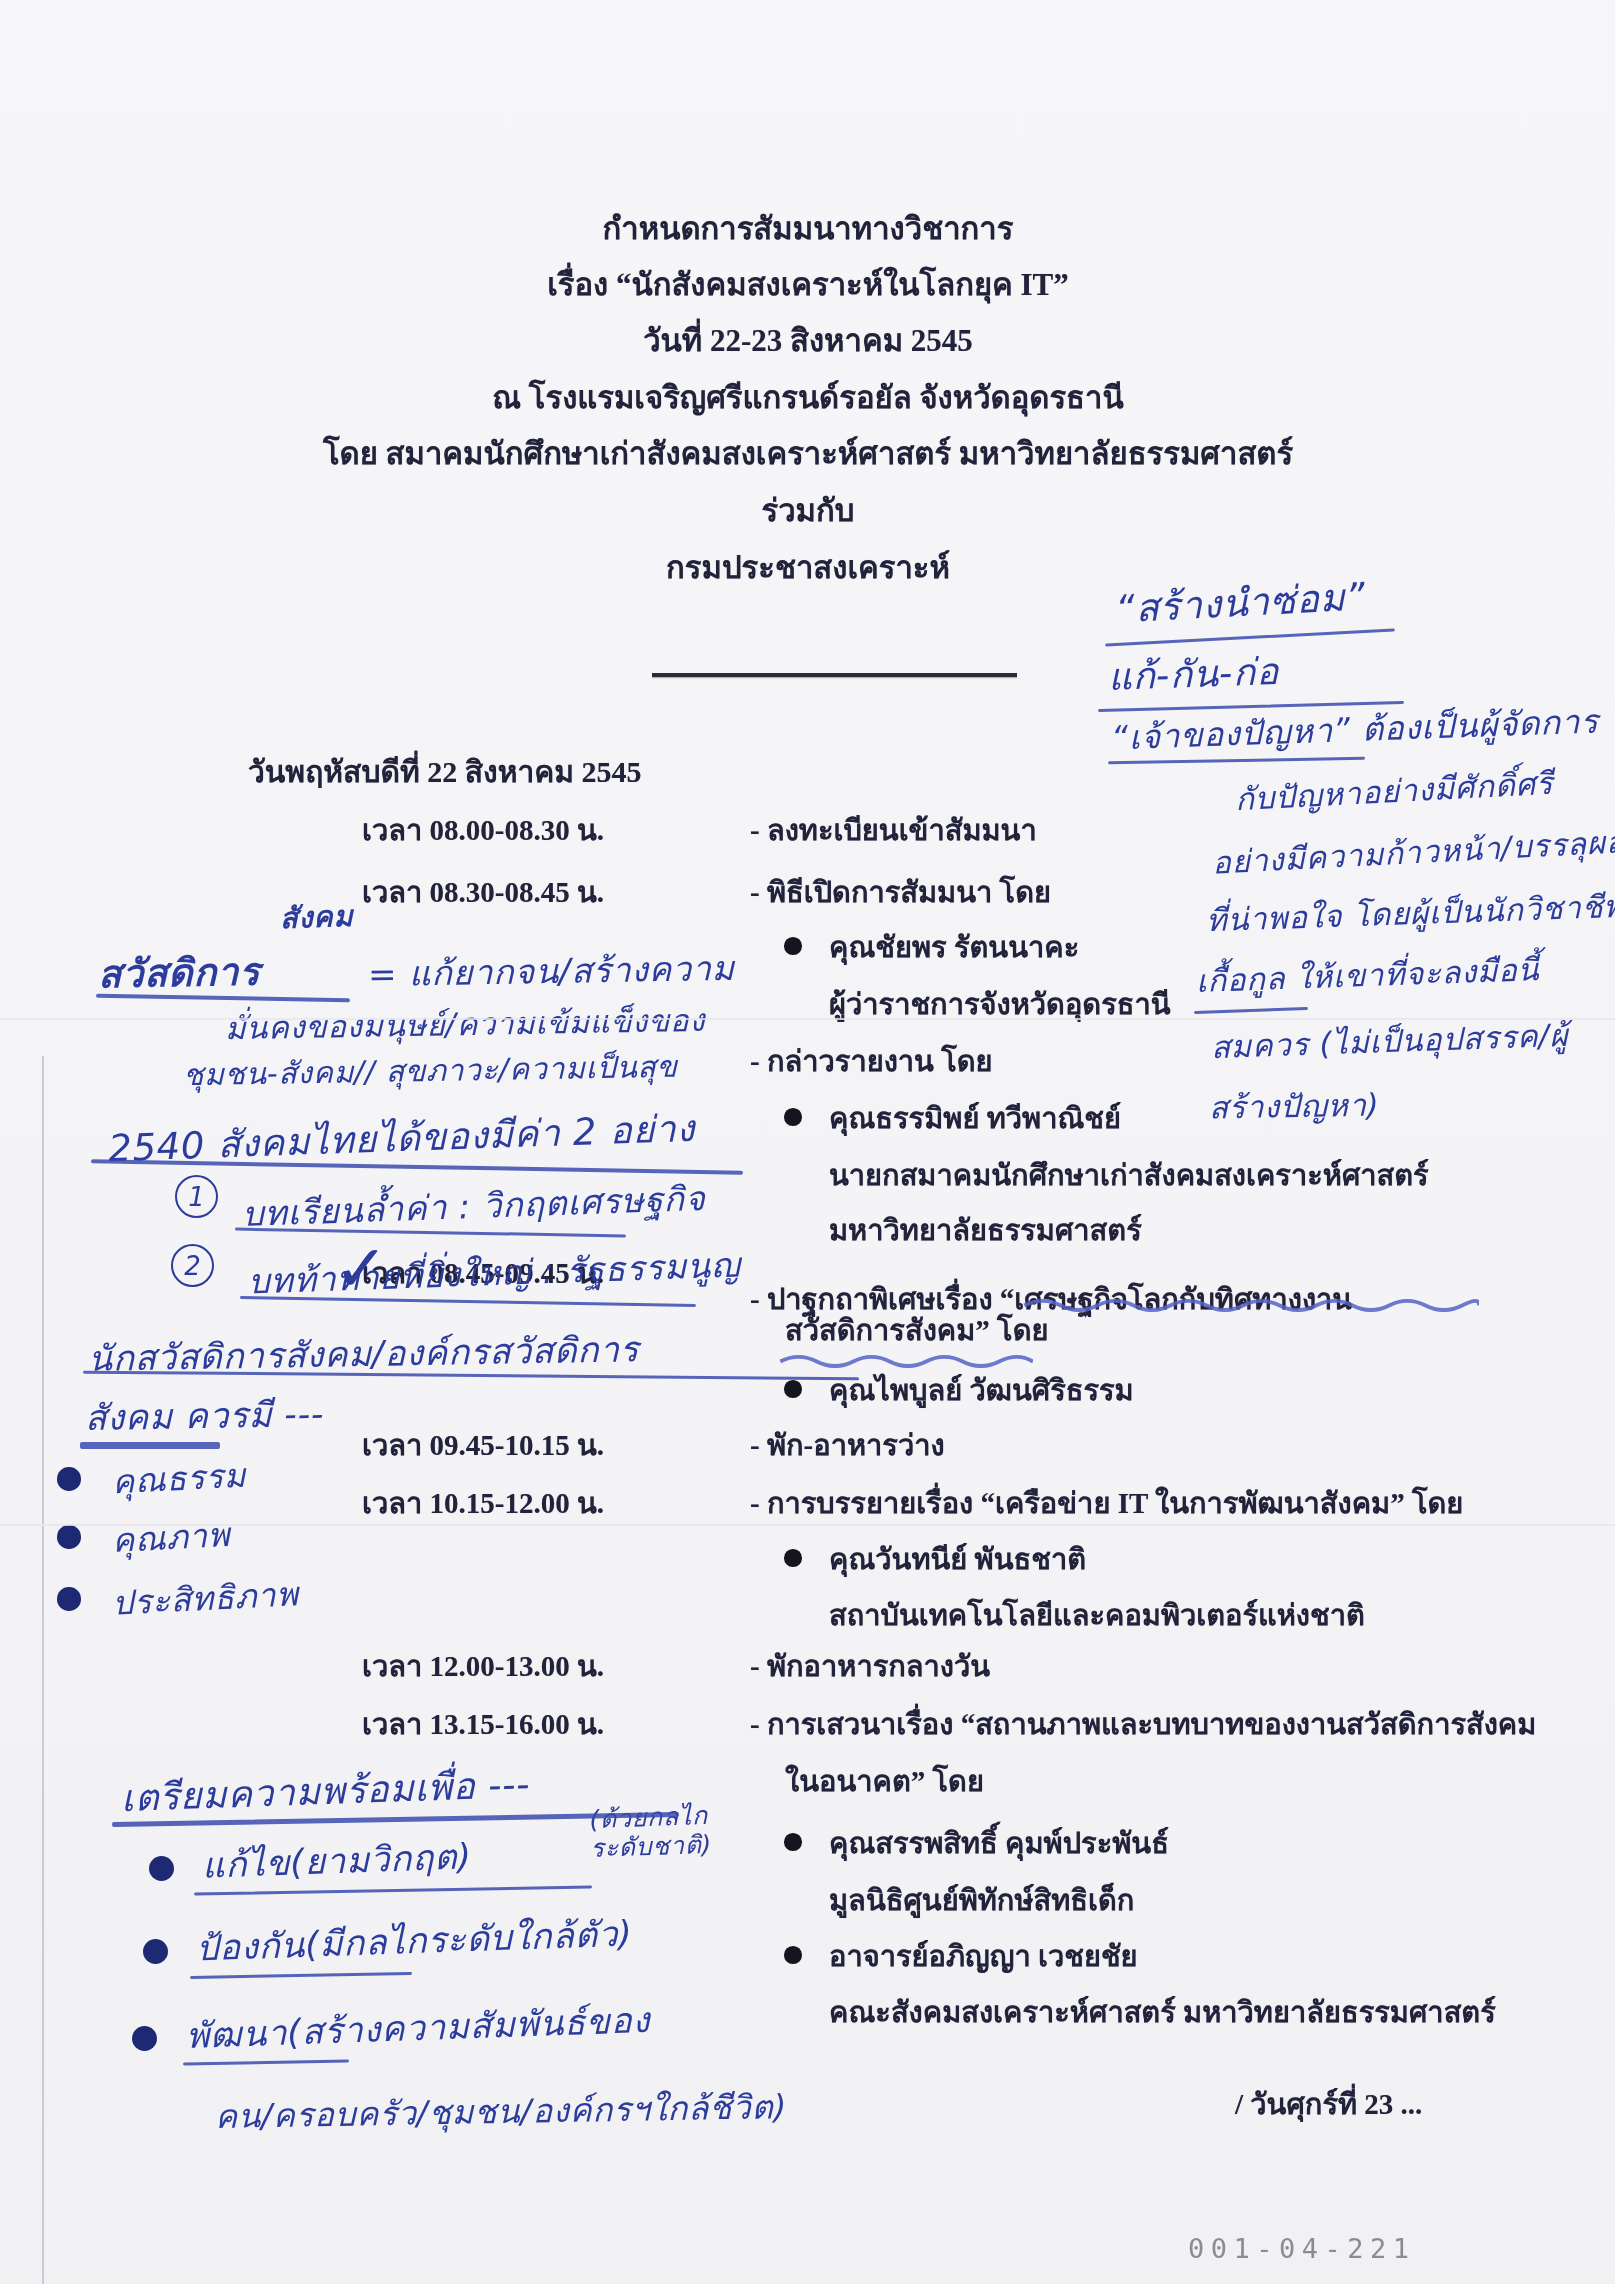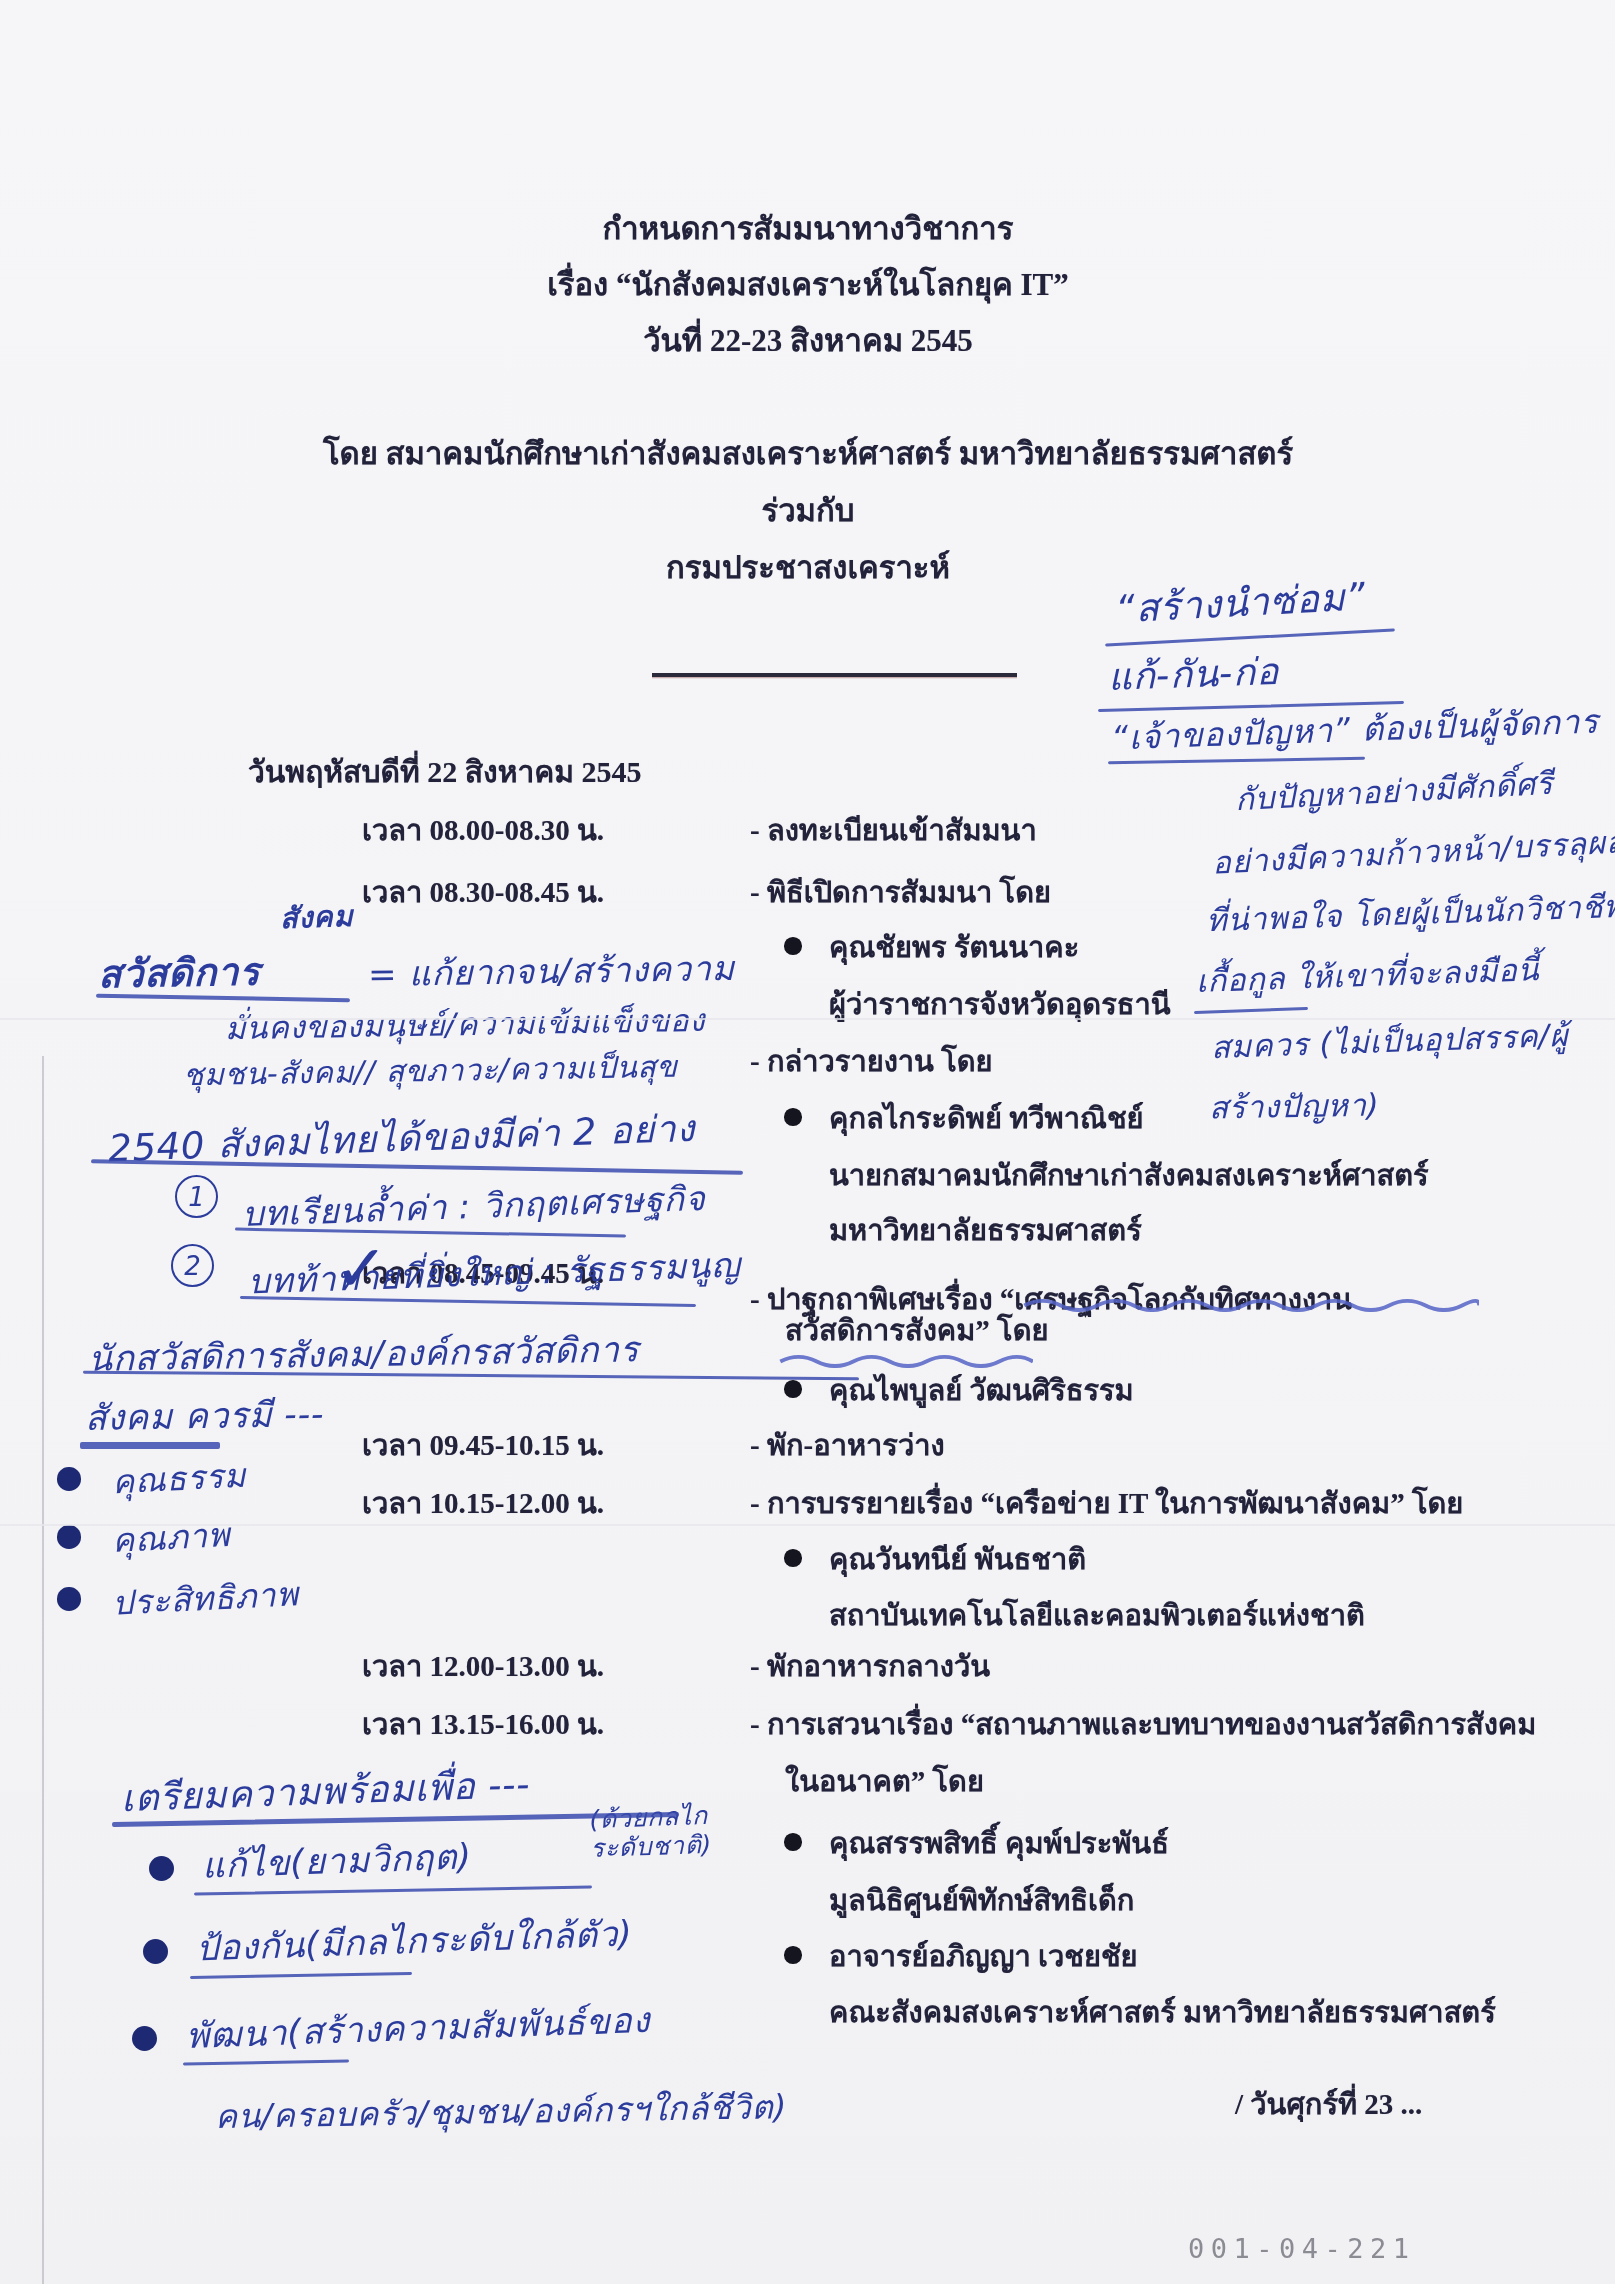--- a/index.html
+++ b/index.html
@@ -39,38 +39,39 @@
   .crease{position:absolute;left:0;right:0;height:2px;background:#e6e6ec;opacity:.8;}
 </style>
 </head>
 <body>
 
 <div class="page">
 
   <div class="printed hdr" style="top:203px">กำหนดการสัมมนาทางวิชาการ</div>
   <div class="printed hdr" style="top:259px">เรื่อง “นักสังคมสงเคราะห์ในโลกยุค IT”</div>
   <div class="printed hdr" style="top:315px">วันที่ 22-23 สิงหาคม 2545</div>
+  <div class="printed hdr" style="top:372px">ณ โรงแรมเจริญศรีแกรนด์รอยัล จังหวัดอุดรธานี</div>
   <div class="printed hdr" style="top:428px">โดย สมาคมนักศึกษาเก่าสังคมสงเคราะห์ศาสตร์ มหาวิทยาลัยธรรมศาสตร์</div>
   <div class="printed hdr" style="top:485px">ร่วมกับ</div>
   <div class="printed hdr" style="top:542px">กรมประชาสงเคราะห์</div>
   <div class="rule" style="left:652px;top:673px;width:365px;height:3.9px"></div>
 
   <div class="printed" style="left:248px;top:748px;font-size:30px">วันพฤหัสบดีที่ 22 สิงหาคม 2545</div>
 
   <div id="schedule">
       <div class="printed t-col" style="top: 807px;">เวลา 08.00-08.30 น.</div>
       <div class="printed d-col" style="top: 807px;">- ลงทะเบียนเข้าสัมมนา</div>
       <div class="printed t-col" style="top: 869px;">เวลา 08.30-08.45 น.</div>
       <div class="printed d-col" style="top: 869px;">- พิธีเปิดการสัมมนา โดย</div>
       <div class="bullet-dot" style="left: 784px; top: 937px;"></div>
       <div class="printed s-col" style="top: 924px;">คุณชัยพร รัตนนาคะ</div>
       <div class="printed s-col" style="top: 981px;">ผู้ว่าราชการจังหวัดอุดรธานี</div>
       <div class="printed d-col" style="top: 1038px; text-align: right;">- กล่าวรายงาน โดย</div>
       <div class="bullet-dot" style="left: 784px; top: 1108px;"></div>
-      <div class="printed s-col" style="top: 1095px;">คุกลไกระดิพย์ ทวีพาณิชย์</div>
+      <div class="printed s-col" style="top: 1095px;">คุณธรรมิพย์ ทวีพาณิชย์</div>
       <div class="printed s-col" style="top: 1152px;">นายกสมาคมนักศึกษาเก่าสังคมสงเคราะห์ศาสตร์</div>
       <div class="printed s-col" style="top: 1207px;">มหาวิทยาลัยธรรมศาสตร์</div>
       <div class="printed t-col" style="top: 1250px;">เวลา 08.45-09.45 น.</div>
       <div class="printed d-col" style="top: 1276px;">- ปาฐกถาพิเศษเรื่อง “เศรษฐกิจโลกกับทิศทางงาน</div>
       <div class="printed s2-col" style="top: 1307px;">สวัสดิการสังคม” โดย</div>
       <div class="bullet-dot" style="left: 784px; top: 1380px;"></div>
       <div class="printed s-col" style="top: 1367px;">คุณไพบูลย์ วัฒนศิริธรรม</div>
       <div class="printed t-col" style="top: 1422px;">เวลา 09.45-10.15 น.</div>
       <div class="printed d-col" style="top: 1422px; text-align: center;">- พัก-อาหารว่าง</div>
       <div class="printed t-col" style="top: 1480px;">เวลา 10.15-12.00 น.</div>

